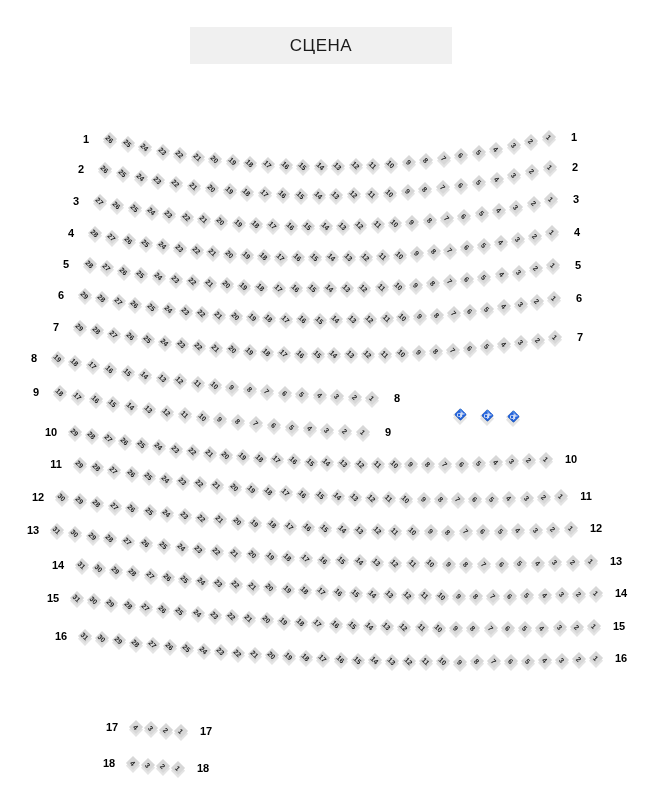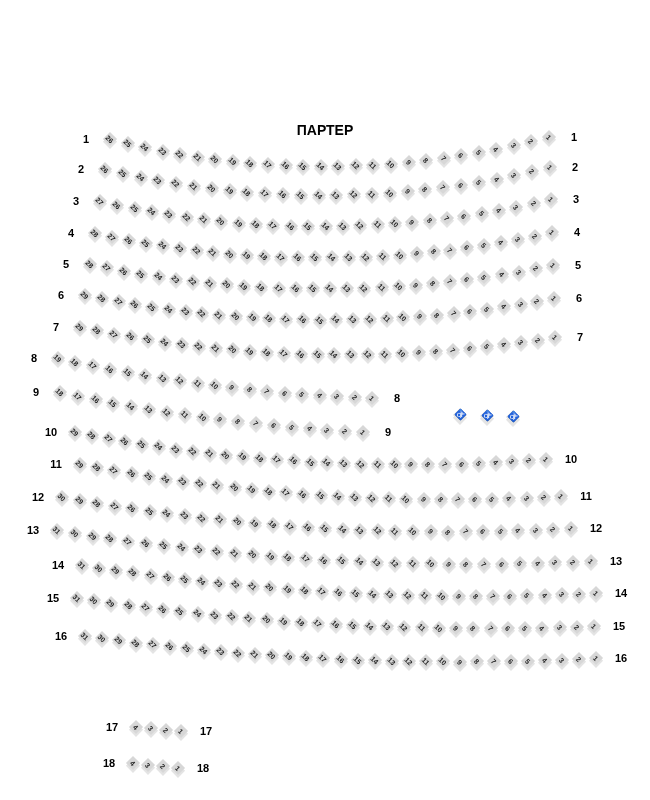--- a/index.html
+++ b/index.html
@@ -45,21 +45,23 @@
     position:absolute;
     transform:translate(-50%,-50%);
     font-size:11px;font-weight:bold;color:#000;
     white-space:nowrap;
   }
 </style>
 </head>
 <body>
 
 <div class="canvas">
-  <div class="section-title">ПАРТЕР</div>
+  <div class="stage">
+    <span>СЦЕНА</span>
+  </div>
   <div id="seat-map">
       <div class="seat" style="left: 110px; top: 139px;">26</div>
       <div class="seat" style="left: 127.56px; top: 143.221px;">25</div>
       <div class="seat" style="left: 145.12px; top: 147.083px;">24</div>
       <div class="seat" style="left: 162.68px; top: 150.587px;">23</div>
       <div class="seat" style="left: 180.24px; top: 153.733px;">22</div>
       <div class="seat" style="left: 197.8px; top: 156.52px;">21</div>
       <div class="seat" style="left: 215.36px; top: 158.949px;">20</div>
       <div class="seat" style="left: 232.92px; top: 161.019px;">19</div>
       <div class="seat" style="left: 250.48px; top: 162.731px;">18</div>

